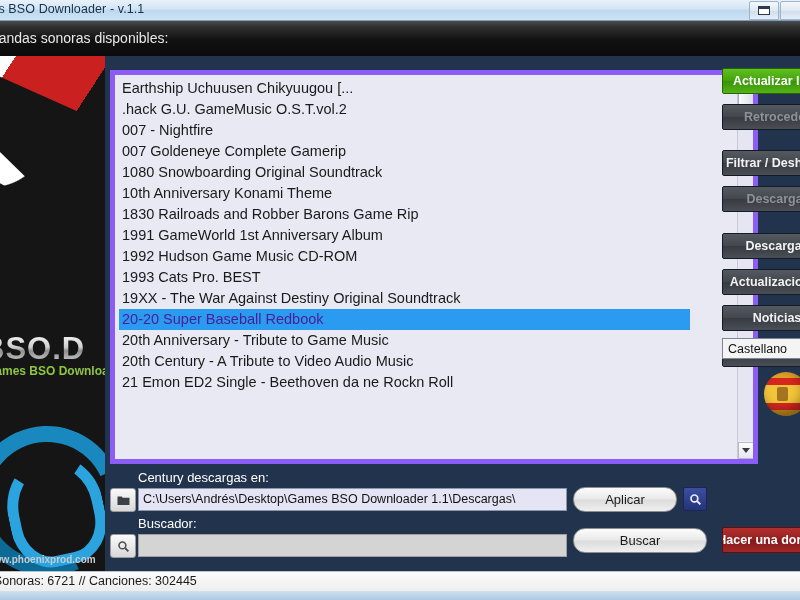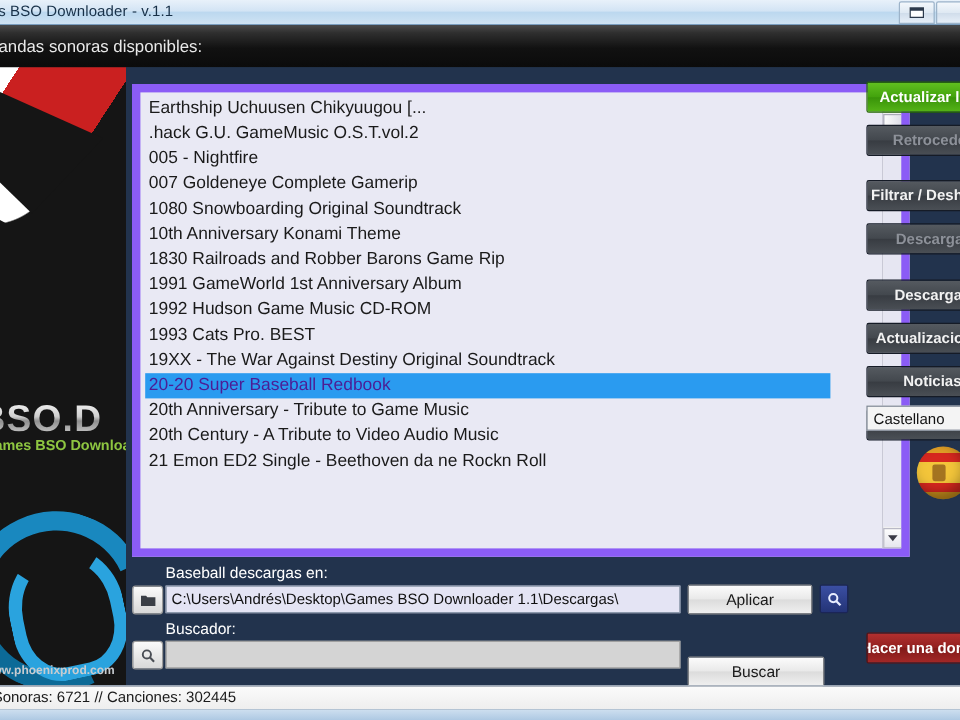--- a/index.html
+++ b/index.html
@@ -117,21 +117,21 @@
   .logo-url {
     position: absolute; left: -14px; top: 498px;
     font-size: 10px; color: #c8ccd0; white-space: nowrap; font-weight: bold;
   }
 
   
   #listbox {
     position: absolute; left: 110px; top: 14px;
     width: 648px; height: 394px;
     background: #e9e9f4;
-    border: 7px solid #8b5cf6;
+    border: 5px solid #8b5cf6;
     overflow: hidden;
   }
   #list-items {
     position: absolute; left: 0; top: 0;
     width: 575px; height: 100%;
     padding: 3px 0 0 4px;
   }
   .list-row {
     height: 21px; line-height: 21px;
     font-size: 14.5px; color: #1a1a1a;
@@ -188,21 +188,21 @@
     position: absolute; height: 23px;
     background: #e4e4f4; border: 1px solid #8b98ab;
     font-size: 12.5px; color: #101010;
     padding: 0 4px; line-height: 21px;
     white-space: nowrap; overflow: hidden;
   }
   .txtfield.disabled { background: #d4d4d4; border-color: #a0a0a0; }
   .gbtn {
     position: absolute; height: 25px;
     background: linear-gradient(to bottom, #fcfcfc 0%, #e9e9e9 48%, #dcdcdc 52%, #efefef 100%);
-    border: 1px solid #8e8e8e; border-radius: 2px;
+    border: 1px solid #8e8e8e; border-radius: 12px;
     font-size: 13px; color: #1a1a1a;
     display: flex; align-items: center; justify-content: center;
   }
   #search-sq {
     position: absolute; width: 24px; height: 24px;
     background: linear-gradient(to bottom, #3b4fa3, #243477);
     border: 1px solid #1b2557; border-radius: 2px;
     display: flex; align-items: center; justify-content: center;
   }
 
@@ -293,21 +293,21 @@
       <div class="logo-sub">Games BSO Downloader</div>
       <div class="logo-phoenix"></div>
       <div class="logo-phoenix2"></div>
       <div class="logo-url">www.phoenixprod.com</div>
     </div>
 
     <div id="listbox">
       <div id="list-items">
           <div class="list-row">Earthship Uchuusen Chikyuugou [...</div>
           <div class="list-row">.hack G.U. GameMusic O.S.T.vol.2</div>
-          <div class="list-row">005 - Nightfire</div>
+          <div class="list-row">007 - Nightfire</div>
           <div class="list-row">007 Goldeneye Complete Gamerip</div>
           <div class="list-row">1080 Snowboarding Original Soundtrack</div>
           <div class="list-row">10th Anniversary Konami Theme</div>
           <div class="list-row">1830 Railroads and Robber Barons Game Rip</div>
           <div class="list-row">1991 GameWorld 1st Anniversary Album</div>
           <div class="list-row">1992 Hudson Game Music CD-ROM</div>
           <div class="list-row">1993 Cats Pro. BEST</div>
           <div class="list-row">19XX - The War Against Destiny Original Soundtrack</div>
           <div class="list-row selected">20-20 Super Baseball Redbook</div>
           <div class="list-row">20th Anniversary - Tribute to Game Music</div>
@@ -321,21 +321,21 @@
         <div id="sb-thumb"></div>
         <div id="sb-track"></div>
         <div class="sb-arrow down">
           <span class="sb-tri down"></span>
         </div>
       </div>
     </div>
 
     <div id="form-area">
 
-      <div class="lbl" style="left:28px; top:2px;">Baseball descargas en:</div>
+      <div class="lbl" style="left:28px; top:2px;">Century descargas en:</div>
 
       <div class="icon-btn" style="left:0px; top:20px;">
         <svg width="13" height="11" viewBox="0 0 13 11">
           <path d="M0.5 1.5 h4.2 l1.1 1.3 h6.7 v7.2 h-12 z" fill="#3b3f46"></path>
         </svg>
       </div>
 
       <div class="txtfield" style="left:28px; top:20px; width:429px;">C:\Users\Andrés\Desktop\Games BSO Downloader 1.1\Descargas\</div>
 
       <div class="gbtn" style="left:463px; top:19px; width:104px;">Aplicar</div>
@@ -351,21 +351,21 @@
 
       <div class="icon-btn" style="left:0px; top:66px;">
         <svg width="13" height="13" viewBox="0 0 13 13">
           <circle cx="5.4" cy="5.4" r="3.4" fill="none" stroke="#4a4e55" stroke-width="1.6"></circle>
           <line x1="8" y1="8" x2="11.4" y2="11.4" stroke="#4a4e55" stroke-width="1.8"></line>
         </svg>
       </div>
 
       <div class="txtfield disabled" style="left:28px; top:66px; width:429px;" placeholder=""></div>
 
-      <div class="gbtn" style="left:463px; top:79px; width:114px;">Buscar</div>
+      <div class="gbtn" style="left:463px; top:60px; width:134px;">Buscar</div>
     </div>
 
     <div id="right-panel">
       <div class="rbtn green" style="top:12px;">Actualizar lista</div>
       <div class="rbtn disabled" style="top:48px;">Retroceder</div>
       <div class="rbtn" style="top:94px;">Filtrar / Deshacer</div>
       <div class="rbtn disabled" style="top:130px;">Descargar</div>
       <div class="rbtn" style="top:177px;">Descargas</div>
       <div class="rbtn" style="top:213px;">Actualizaciones</div>
       <div class="rbtn" style="top:249px;">Noticias</div>

